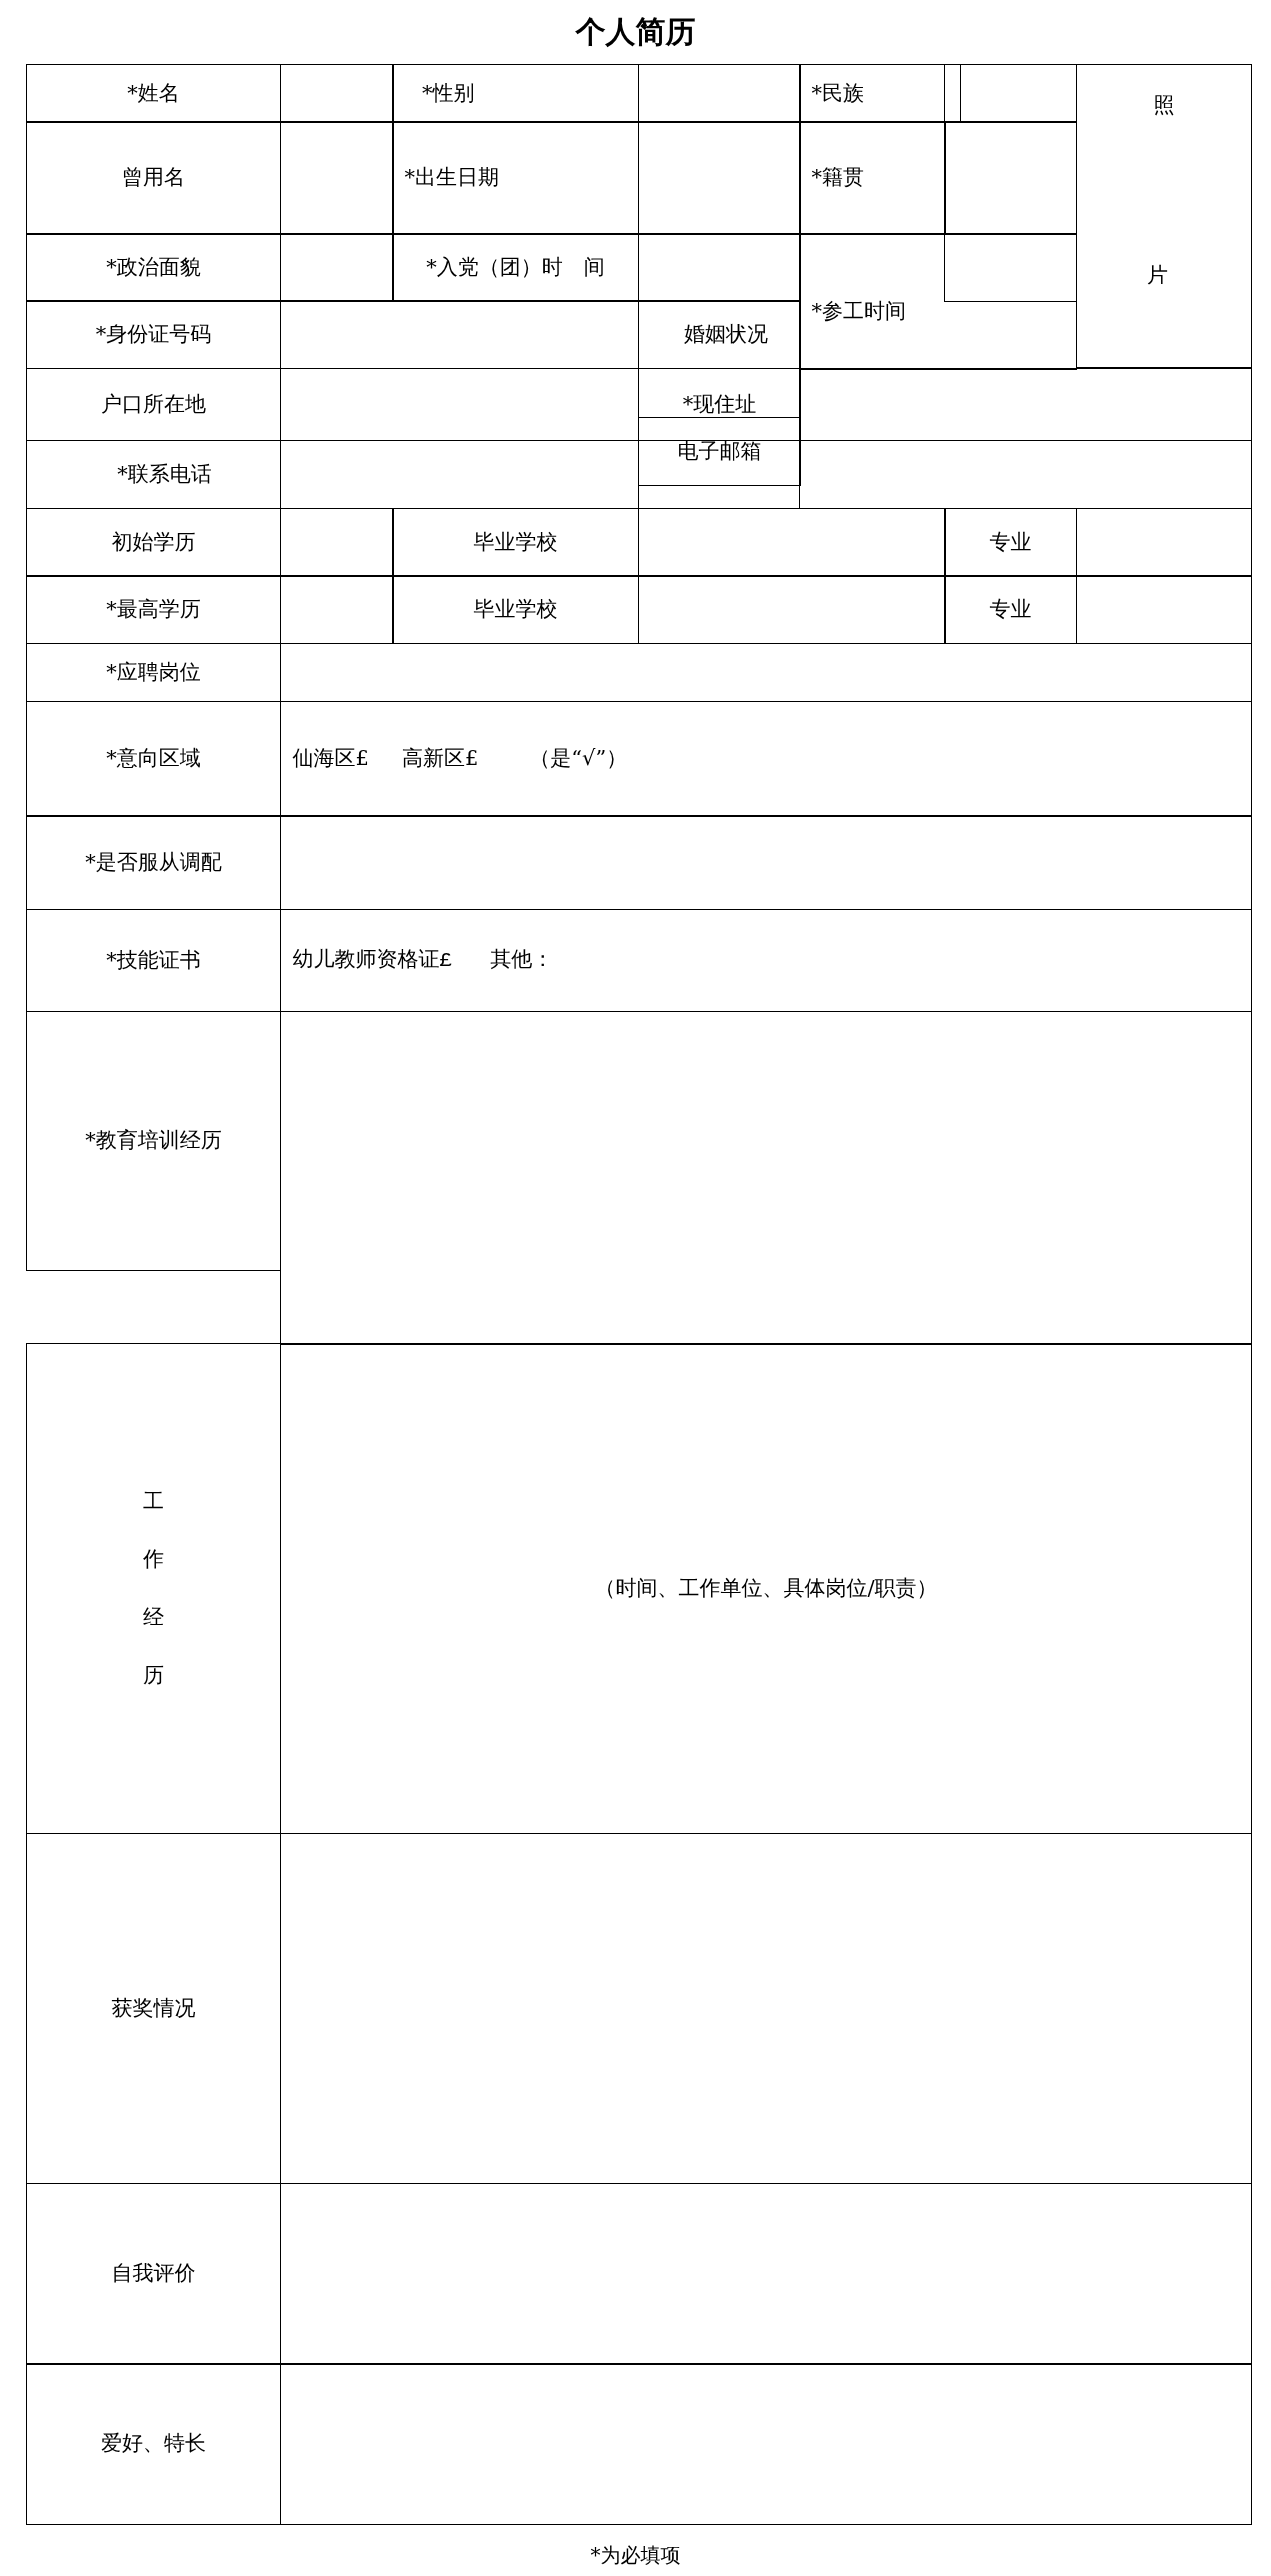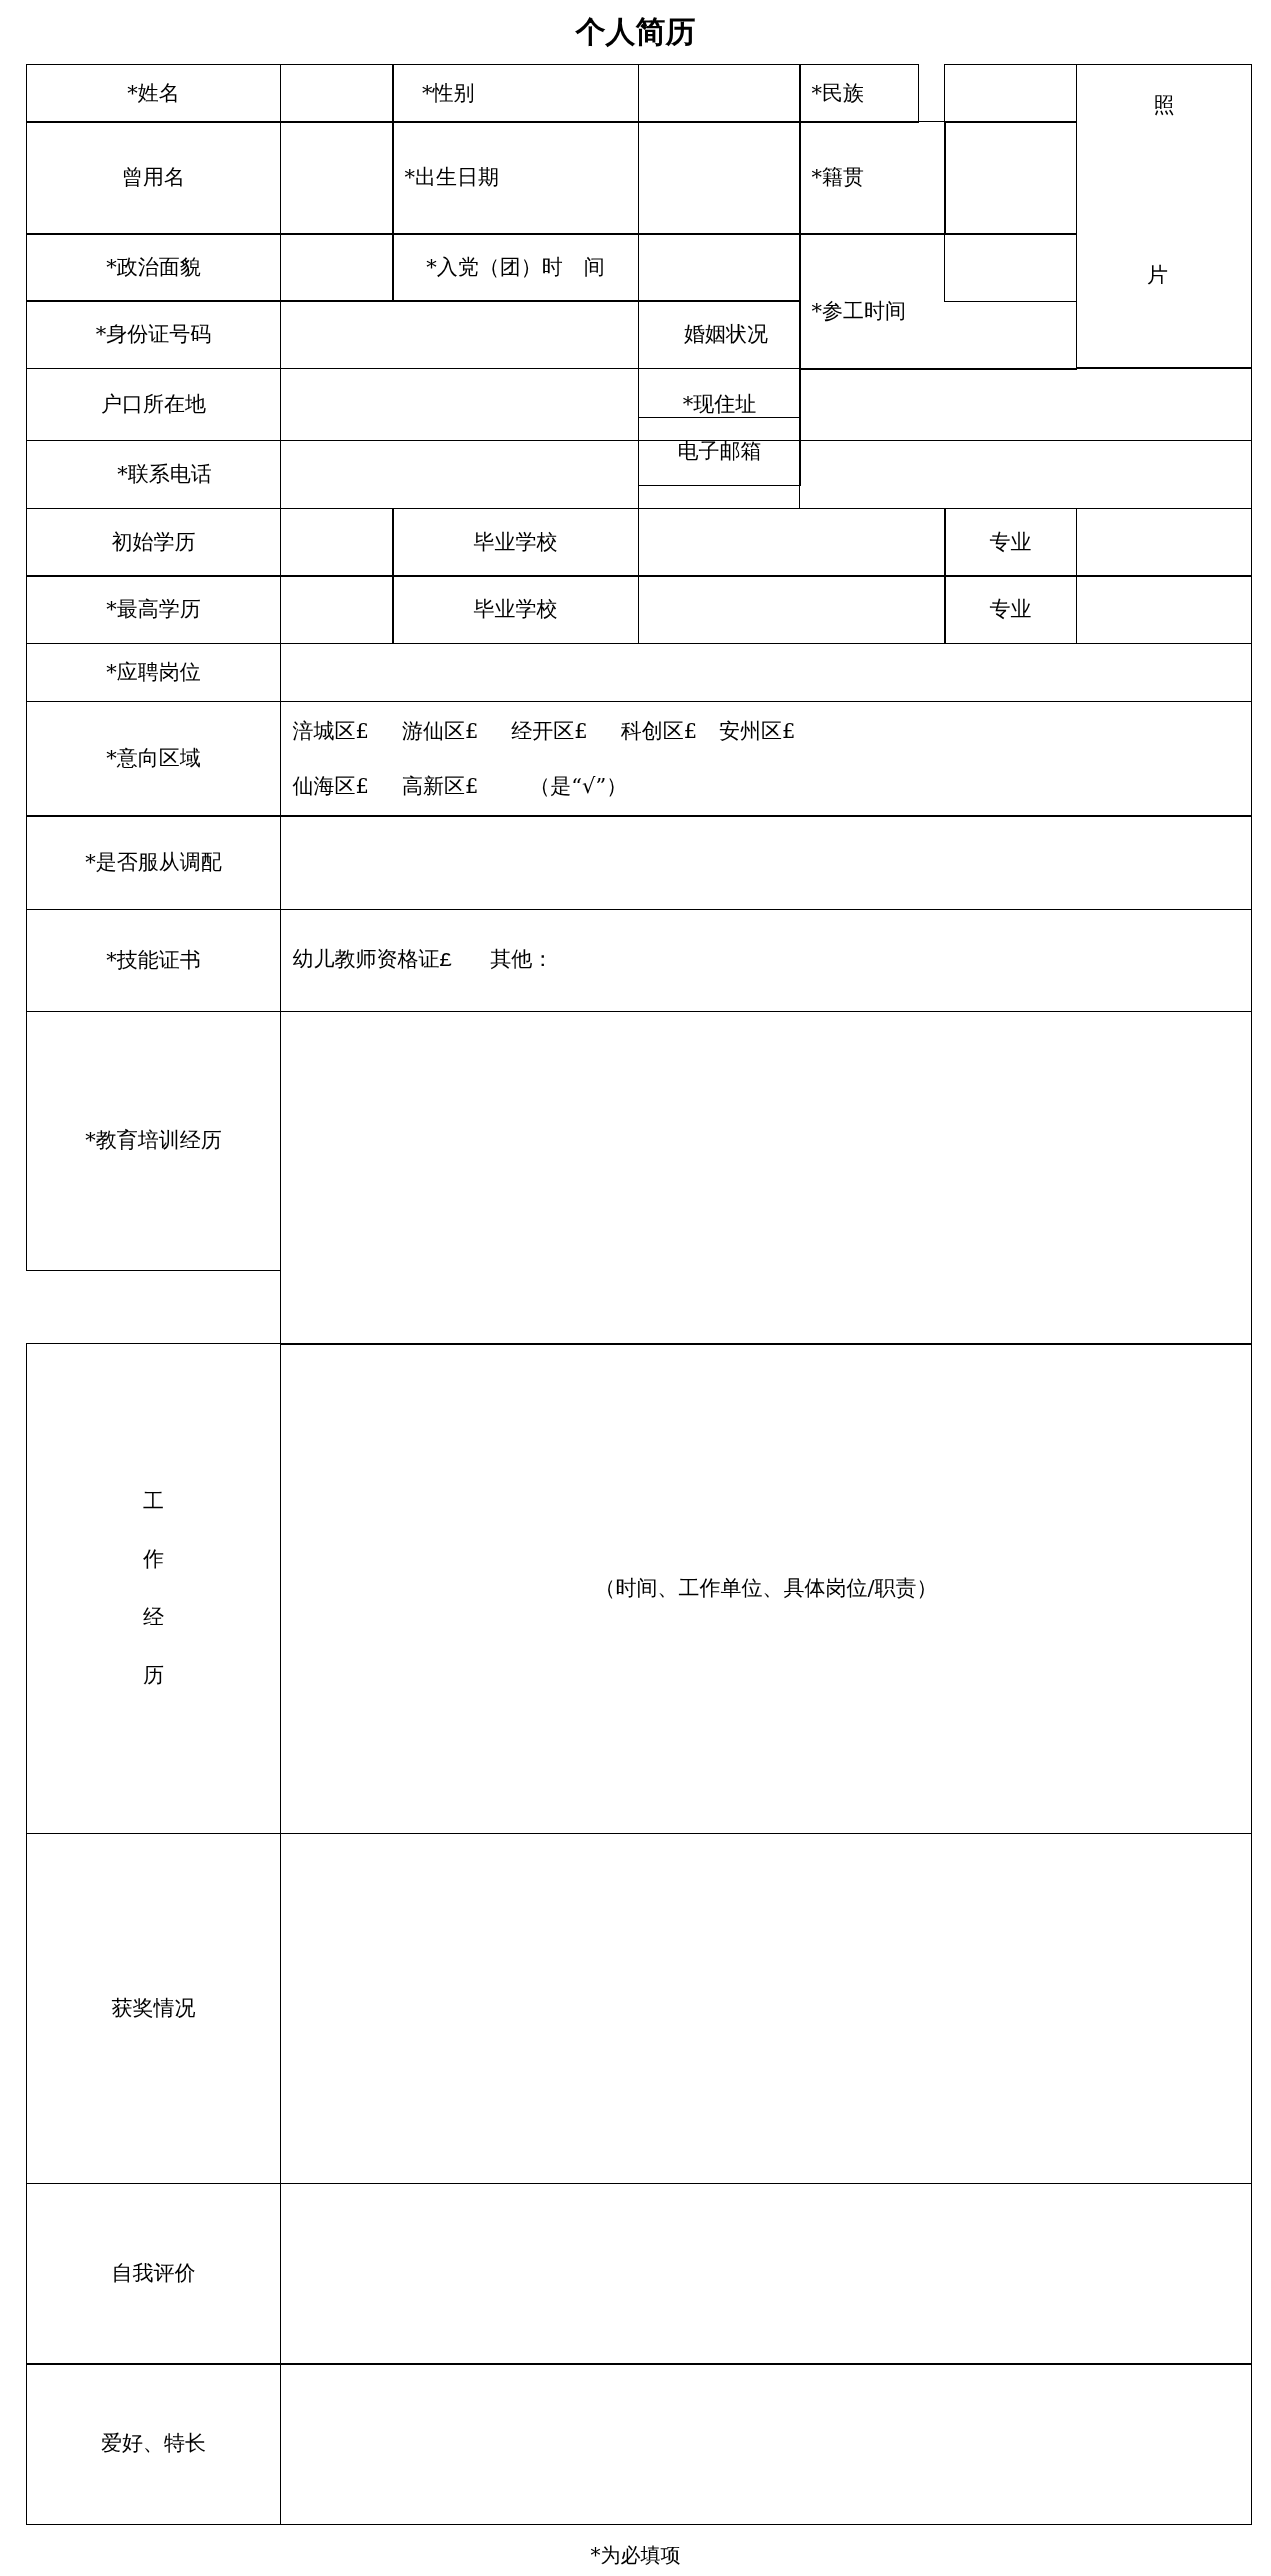--- a/index.html
+++ b/index.html
@@ -29,21 +29,21 @@
 <body>
 
 <div class="title">个人简历</div>
 
 <div class="cell" style="left:26px;top:64px;width:255px;height:59px;">*姓名</div>
 <div class="cell value" style="left:280px;top:64px;width:114px;height:59px;"></div>
 <div class="cell lbl-shift-left" style="left:392px;top:64px;width:247px;height:59px;">
     <span>*性别</span>
   </div>
 <div class="cell value" style="left:638px;top:64px;width:163px;height:59px;"></div>
-<div class="cell left" style="left:799px;top:64px;width:120px;height:59px;">
+<div class="cell left" style="left:799px;top:64px;width:162px;height:59px;">
     <span>*民族</span>
   </div>
 <div class="cell value" style="left:944px;top:64px;width:133px;height:59px;"></div>
 <div class="cell photo" style="left:1076px;top:64px;width:176px;height:304px;">
   <span class="c1">照</span>
   <span class="c2">片</span>
 </div>
 
 <div class="cell" style="left:26px;top:121px;width:255px;height:114px;">曾用名</div>
 <div class="cell value" style="left:280px;top:121px;width:114px;height:114px;"></div>
@@ -94,27 +94,20 @@
 <div class="cell value" style="left:638px;top:575px;width:308px;height:69px;"></div>
 <div class="cell" style="left:944px;top:575px;width:133px;height:69px;">专业</div>
 <div class="cell value" style="left:1076px;top:575px;width:176px;height:69px;"></div>
 
 <div class="cell" style="left:26px;top:643px;width:255px;height:59px;">*应聘岗位</div>
 <div class="cell value" style="left:280px;top:643px;width:972px;height:59px;"></div>
 
 <div class="cell" style="left:26px;top:701px;width:255px;height:116px;">*意向区域</div>
 <div class="cell region-lines" style="left:280px;top:701px;width:972px;height:116px;">
   <div class="region-row">
-    <span class="region-opt">涪城区£</span>
-    <span class="region-opt">游仙区£</span>
-    <span class="region-opt">经开区£</span>
-    <span class="region-opt" style="margin-right:22px;">科创区£</span>
-    <span class="region-opt">安州区£</span>
-  </div>
-  <div class="region-row">
     <span class="region-opt">仙海区£</span>
     <span class="region-opt" style="margin-right:51px;">高新区£</span>
     <span>（是“√”）</span>
   </div>
 </div>
 
 <div class="cell" style="left:26px;top:815px;width:255px;height:95px;">*是否服从调配</div>
 <div class="cell value" style="left:280px;top:815px;width:972px;height:95px;"></div>
 
 <div class="cell" style="left:26px;top:909px;width:255px;height:103px;">*技能证书</div>

